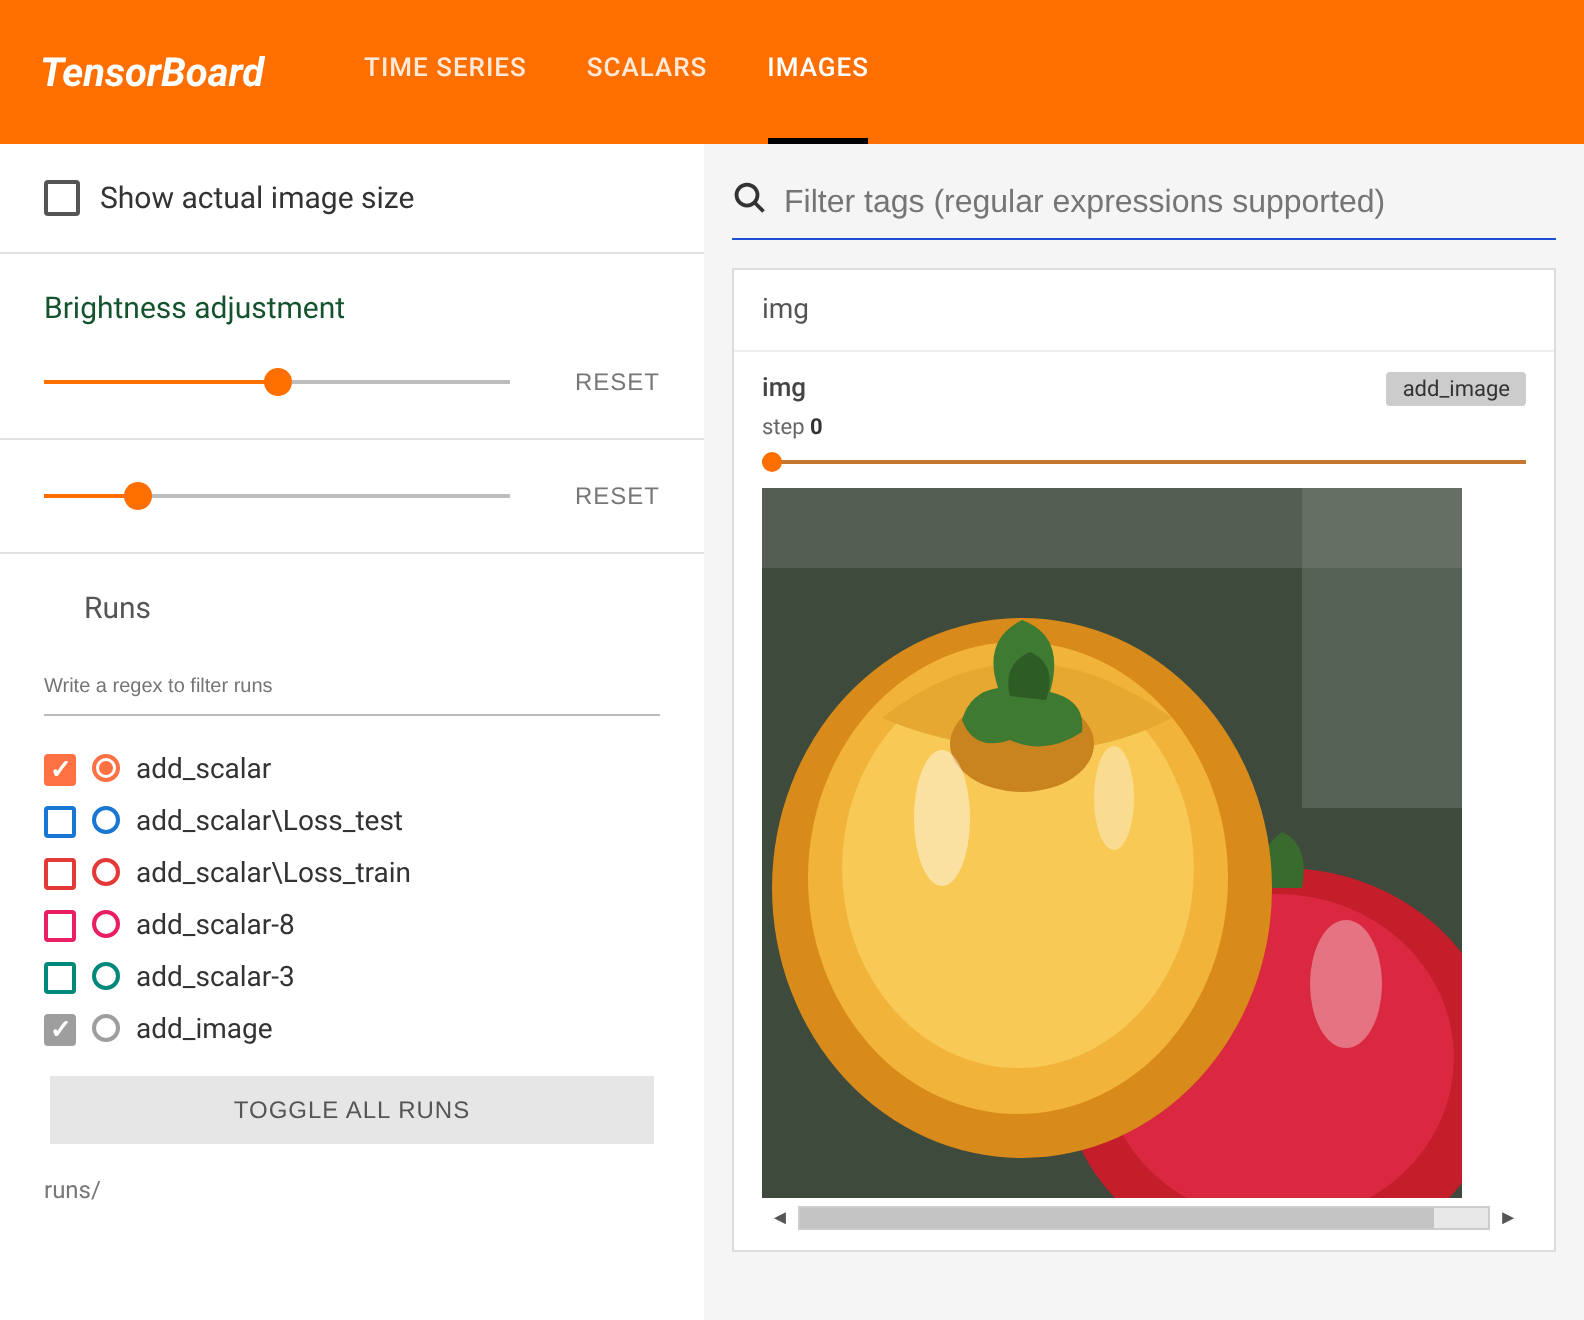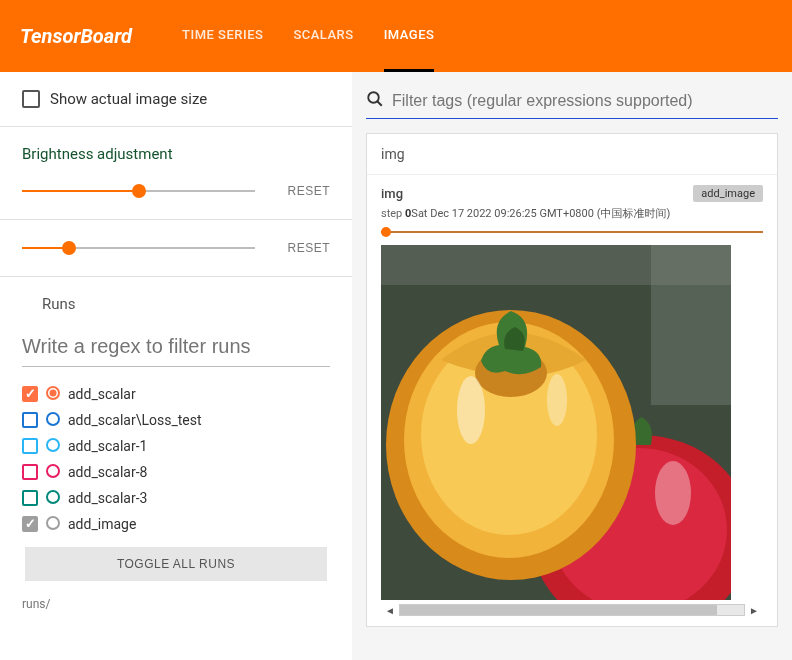--- a/index.html
+++ b/index.html
@@ -23,21 +23,21 @@
 
 .label-md { font-size: 15px; color: #14532d; margin-bottom: 18px; }
 .slider-row { display: flex; align-items: center; gap: 32px; }
 .slider { flex: 1; position: relative; height: 20px; cursor: pointer; }
 .slider-track { position: absolute; top: 50%; left: 0; right: 0; height: 2px; background: #bdbdbd; transform: translateY(-50%); }
 .slider-fill { position: absolute; top: 50%; left: 0; height: 2px; background: #ff6f00; transform: translateY(-50%); }
 .slider-thumb { position: absolute; top: 50%; width: 14px; height: 14px; border-radius: 50%; background: #ff6f00; transform: translate(-50%, -50%); }
 .reset-btn { font-size: 12px; color: #777; letter-spacing: 0.5px; cursor: pointer; background: none; border: none; }
 
 .runs-header { font-size: 15px; color: #555; margin-bottom: 18px; margin-left: 20px; }
-.filter-runs { width: 100%; border: none; border-bottom: 1px solid #bbb; font-size: 20px; color: #888; padding: 4px 0 8px 0; outline: none; background: transparent; margin-bottom: 14px; }
+.filter-runs { width: 100%; border: none; border-bottom: 1px solid #bbb; font-size: 10px; color: #888; padding: 4px 0 8px 0; outline: none; background: transparent; margin-bottom: 14px; }
 
 .run-item { display: flex; gap: 8px; padding: 5px 0; font-size: 14px; color: #333; }
 .run-checkbox { width: 16px; height: 16px; border: 2px solid; border-radius: 2px; cursor: pointer; position: relative; flex-shrink: 0; }
 .run-checkbox.checked::after { content: "✓"; position: absolute; color: #fff; font-size: 13px; font-weight: bold; top: -2px; left: 1px; }
 .run-radio { width: 14px; height: 14px; border: 2px solid; border-radius: 50%; cursor: pointer; position: relative; flex-shrink: 0; }
 .run-radio.filled::after { content: ""; position: absolute; width: 7px; height: 7px; border-radius: 50%; top: 50%; left: 50%; transform: translate(-50%,-50%); }
 
 .toggle-all { width: calc(100% - 6px); margin: 10px 3px 6px 3px; padding: 10px; background: #e6e6e6; border: none; font-size: 12px; color: #555; letter-spacing: 0.5px; cursor: pointer; }
 .runs-footer { font-size: 12px; color: #777; padding: 0 22px 10px; }
 
@@ -121,23 +121,23 @@
             <div class="run-checkbox checked" style="border-color: rgb(255, 112, 67); background: rgb(255, 112, 67);"></div>
             <div class="run-radio filled" style="border-color: rgb(255, 112, 67); --c: #ff7043;"><span></span></div>
             <span>add_scalar</span>
           </div>
           <div class="run-item">
             <div class="run-checkbox" style="border-color: rgb(25, 118, 210);"></div>
             <div class="run-radio" style="border-color: rgb(25, 118, 210);"></div>
             <span>add_scalar\Loss_test</span>
           </div>
           <div class="run-item">
-            <div class="run-checkbox" style="border-color: rgb(41, 182, 246);"></div>
-            <div class="run-radio" style="border-color: rgb(41, 182, 246);"></div>
-            <span>add_scalar-1</span>
+            <div class="run-checkbox" style="border-color: rgb(229, 57, 53);"></div>
+            <div class="run-radio" style="border-color: rgb(229, 57, 53);"></div>
+            <span>add_scalar\Loss_train</span>
           </div>
           <div class="run-item">
             <div class="run-checkbox" style="border-color: rgb(233, 30, 99);"></div>
             <div class="run-radio" style="border-color: rgb(233, 30, 99);"></div>
             <span>add_scalar-8</span>
           </div>
           <div class="run-item">
             <div class="run-checkbox" style="border-color: rgb(0, 137, 123);"></div>
             <div class="run-radio" style="border-color: rgb(0, 137, 123);"></div>
             <span>add_scalar-3</span>
@@ -169,21 +169,20 @@
       <div class="card-header">img</div>
       <div class="card-body">
         <div class="img-title-row">
           <span class="img-title">img</span>
           <span class="img-tag">add_image</span>
         </div>
         <div class="step-row">
           <span class="step-label">
             <span>step</span> <span class="step-val">0</span>
           </span>
-          <span class="timestamp">Sat Dec 17 2022 09:26:25 GMT+0800 (中国标准时间)</span>
         </div>
         <div class="mini-slider">
           <div class="mini-track"></div>
           <div class="mini-thumb"></div>
         </div>
         <div class="preview">
           <svg viewBox="0 0 350 355" preserveAspectRatio="xMidYMid slice">
             <rect width="350" height="355" fill="#3d4a3c"></rect>
             <ellipse cx="260" cy="290" rx="110" ry="100" fill="#c41e2a"></ellipse>
             <ellipse cx="258" cy="285" rx="88" ry="82" fill="#d92840"></ellipse>

